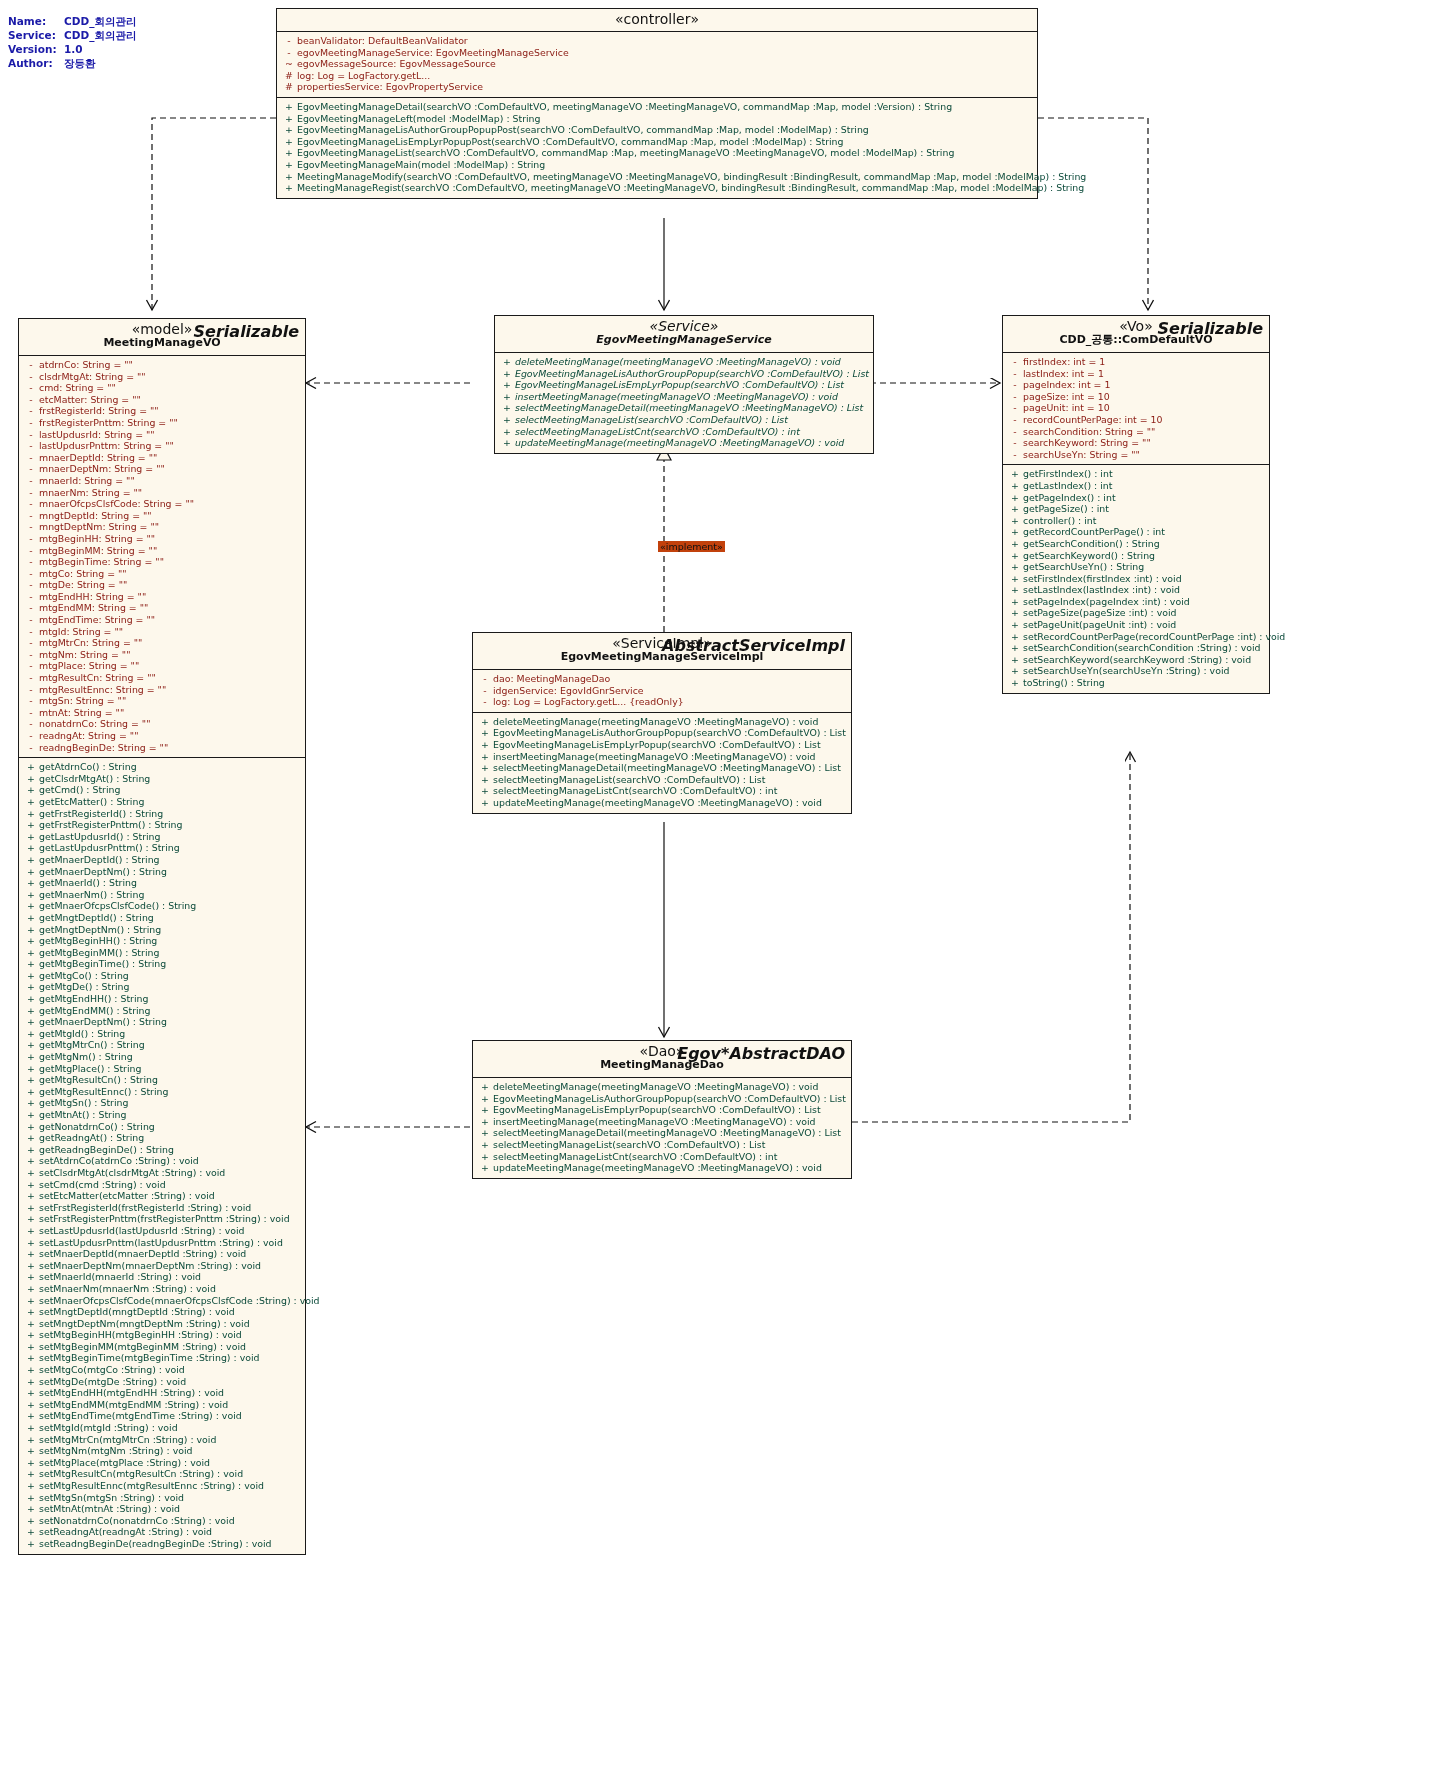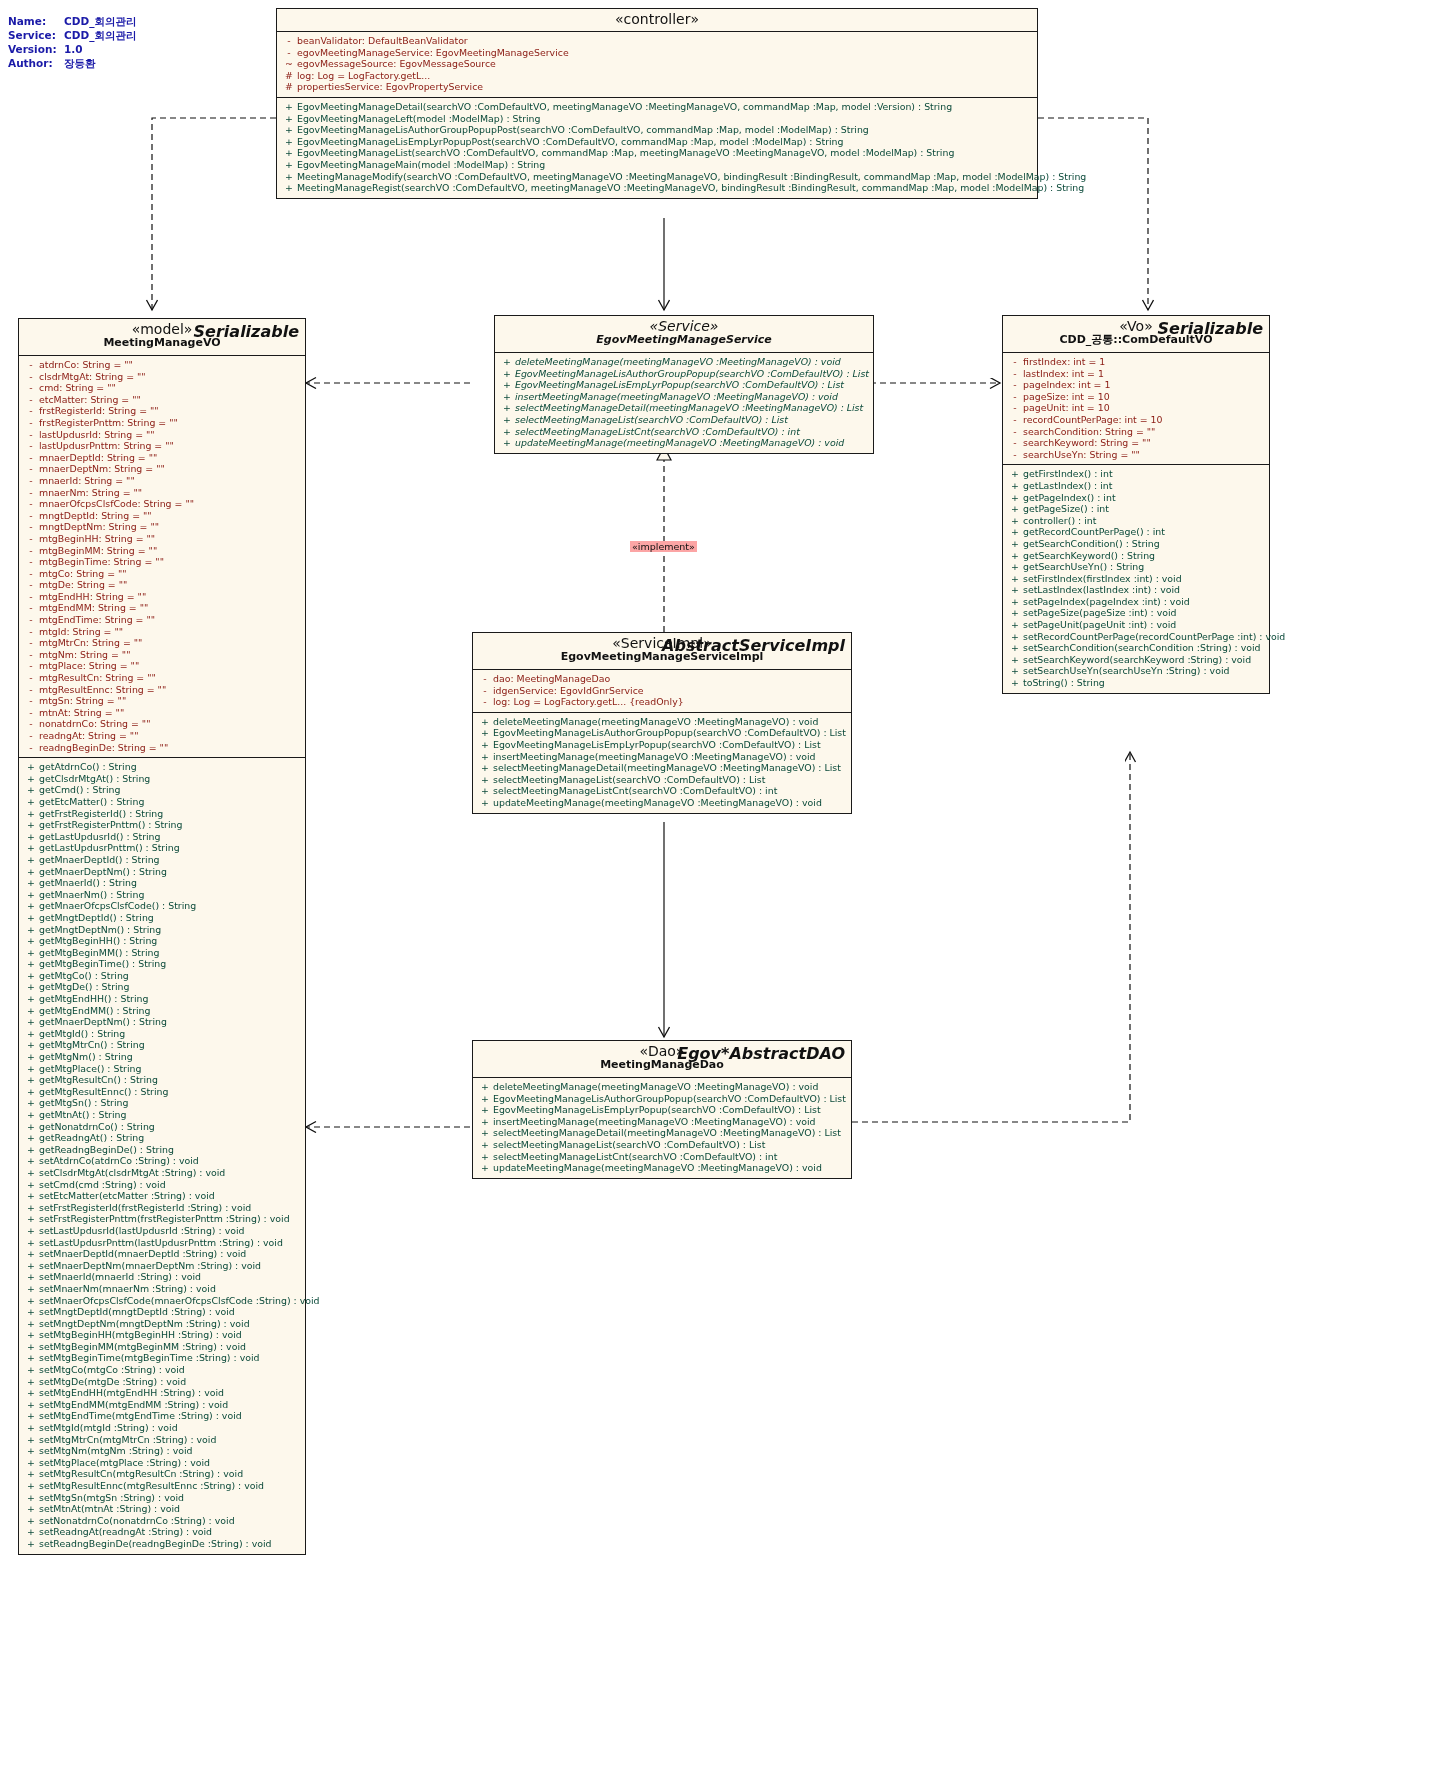--- a/index.html
+++ b/index.html
@@ -45,21 +45,21 @@
     display:flex;font-size:9.4px;line-height:11.6px;white-space:nowrap;
     padding:0 2px;
   }
   .uml .vis{width:16px;text-align:center;flex:0 0 16px;}
   .uml .sig{flex:1 1 auto;}
   .attrs .sig,.attrs .vis{color:#8a1a12;}
   .ops .sig,.ops .vis{color:#0b4a3a;}
   .uml.iface .ops .sig,.uml.iface .ops .vis{font-style:italic;}
 
   
-  .elabel{position:absolute;font-size:9.5px;color:#111;background:#fca5a5;padding:0 2px;}
+  .elabel{position:absolute;font-size:9.5px;color:#111;background:#c2410c;padding:0 2px;margin-left:28px;}
 </style>
 </head>
 <body>
 
 <div class="diagram">
 
   <div class="meta">
     <div class="row">
       <span class="k">Name:</span>
       <span class="v">CDD_회의관리</span>

